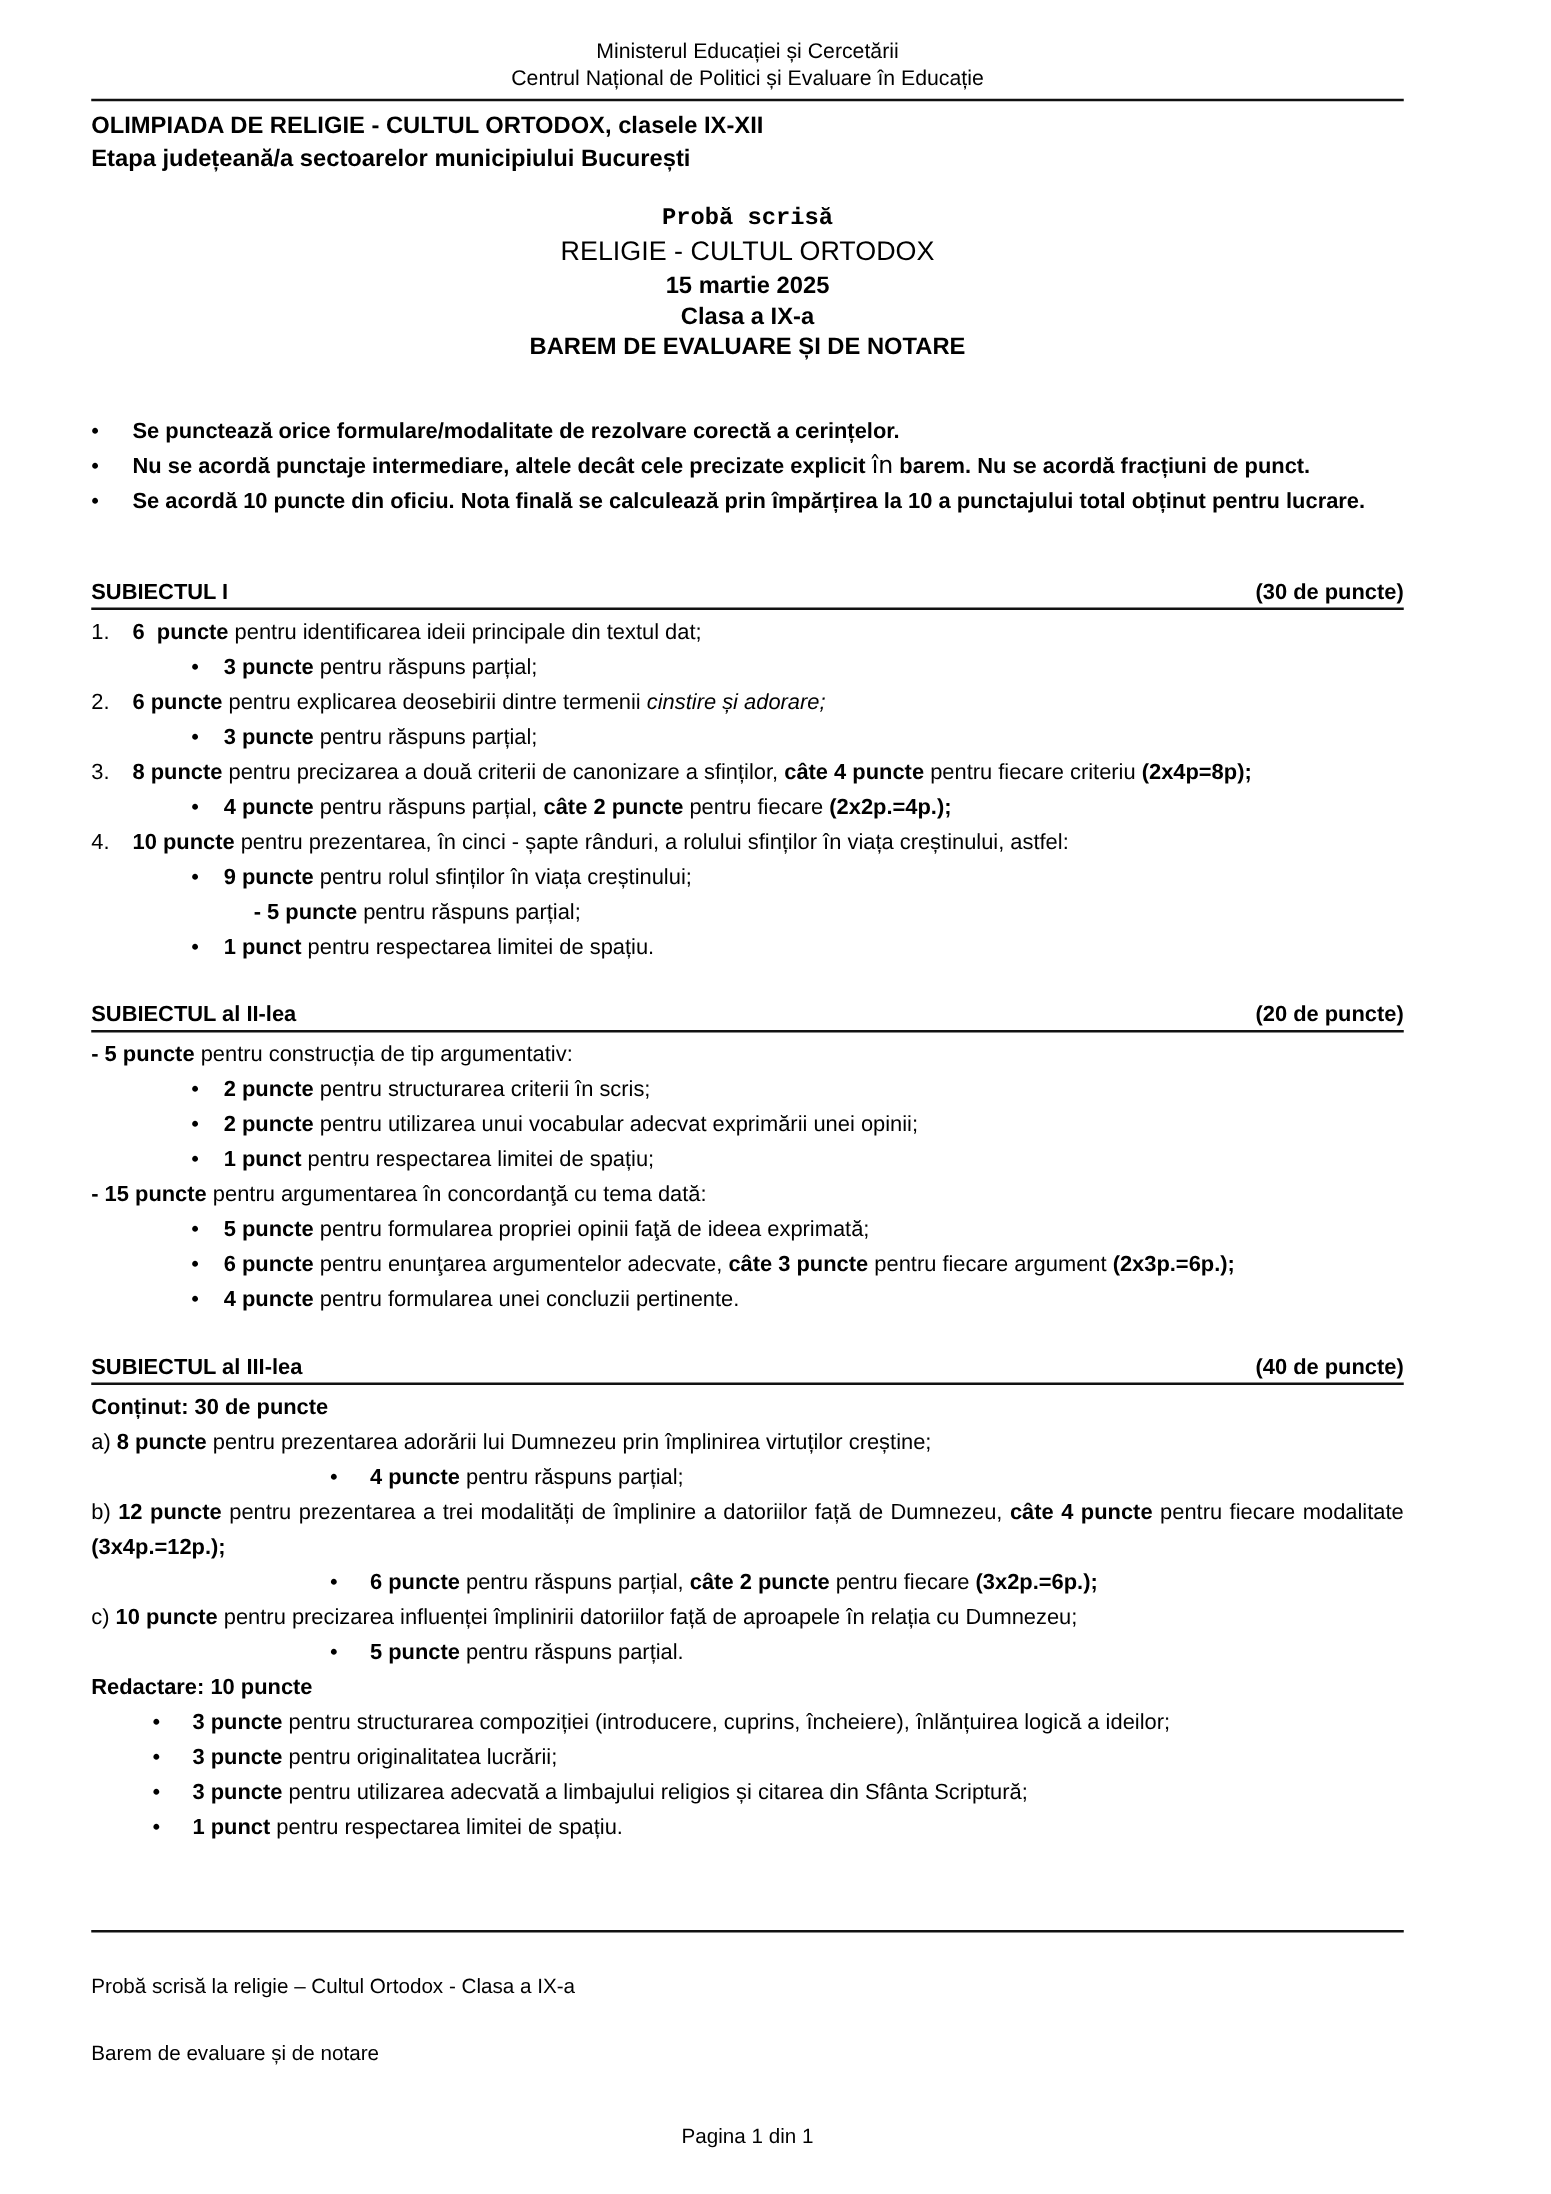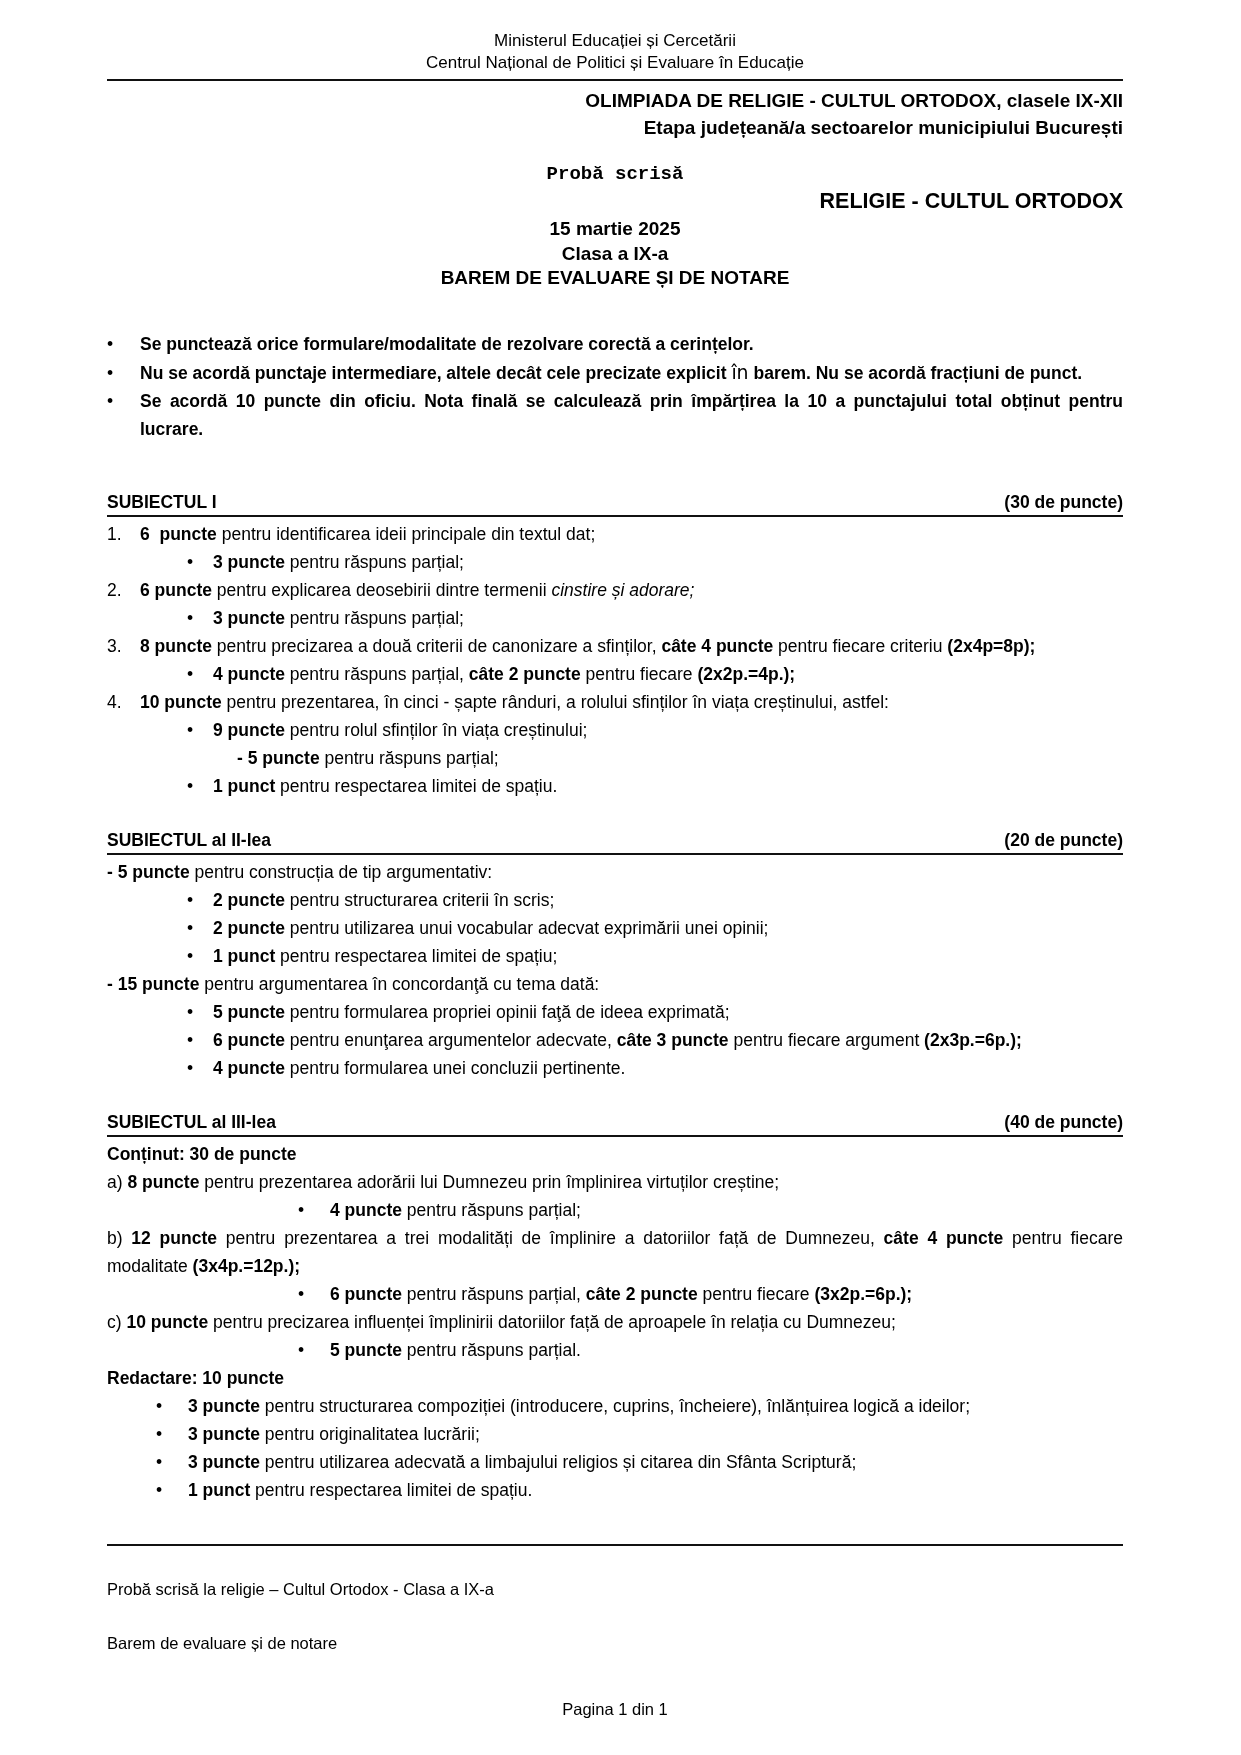--- a/index.html
+++ b/index.html
@@ -1,28 +1,28 @@
 <!DOCTYPE html>
 <html><head>
 <meta charset="utf-8">
 <style>
   html,body{margin:0;padding:0;background:#ffffff;}
   .page{
     width:1241px;height:1755px;box-sizing:border-box;background:#fff;color:#000;
     font-family:"Liberation Sans", sans-serif;font-size:17.5px;
     display:flex;flex-direction:column;
-    padding:30px 118px 36px 107px;overflow:hidden;
+    padding:30px 118px 36px 73px;overflow:hidden;
   }
   
   .hdr{ text-align:center;font-size:17px;line-height:22px;font-weight:400;}
   .hdr-rule{border:none;border-top:2px solid #111;margin:5px 0 6px 0;}
   
-  .t-olymp,.t-stage{ text-align:right;font-weight:700;font-size:19px;line-height:27px;}
+  .t-olymp,.t-stage{ text-align:left;font-weight:700;font-size:19px;line-height:27px;}
   .t-exam{ text-align:center;font-weight:700;font-size:19px;line-height:26px;margin-top:20px;font-family:Liberation Mono, monospace;}
-  .t-subject{ text-align:right;font-weight:700;font-size:21.5px;line-height:29px;}
+  .t-subject{ text-align:center;font-weight:400;font-size:21.5px;line-height:29px;}
   .t-date{ text-align:center;font-weight:700;font-size:19px;line-height:26px;}
   .t-grade{ text-align:center;font-weight:700;font-size:19px;line-height:24px;}
   .t-barem{ text-align:center;font-weight:700;font-size:19px;line-height:24px;}
   
   #intro{margin-top:40px;}
   .line{line-height:28px;white-space:pre-wrap;}
   .line.just{text-align:justify;}
   .mk{display:inline-block;white-space:pre;text-indent:0;}
   .b0{padding-left:33px;text-indent:-33px;} .b0 .mk{width:33px;}
   .num .mk{width:33px;}

